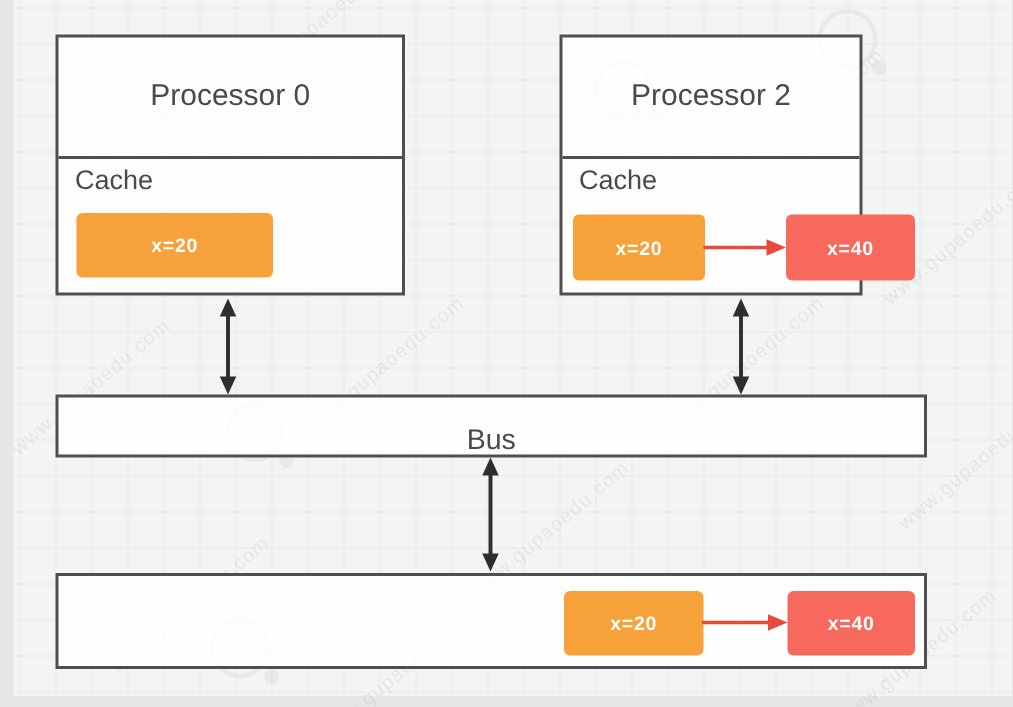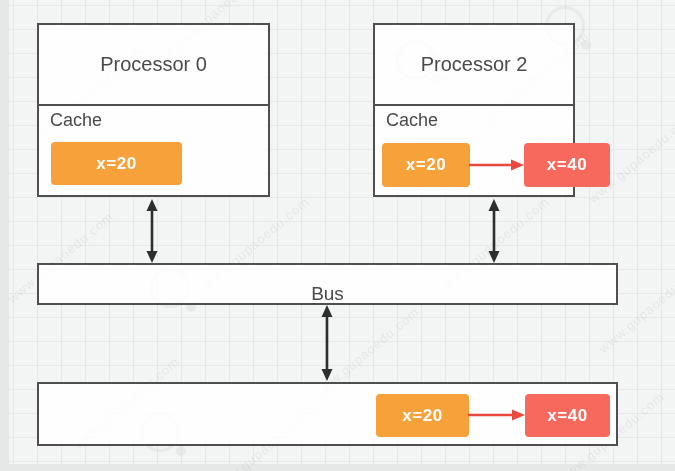--- a/index.html
+++ b/index.html
@@ -49,21 +49,21 @@
     position:absolute;left:0;right:0;top:0;height:79px;
     display:flex;align-items:center;justify-content:center;
     font-size:20px;color:var(--label);
     border-bottom:2px solid var(--box-border);
   }
   .cache-label{
     position:absolute;left:11px;top:85px;font-size:18px;color:var(--label);
   }
   .vbox{
     position:absolute;border-radius:4px;display:flex;align-items:center;justify-content:center;
-    color:var(--value-text);font-size:17px;font-weight:600;letter-spacing:.5px;text-align:right;
+    color:var(--value-text);font-size:13px;font-weight:600;letter-spacing:.5px;text-align:right;
   }
   .vbox.orange{background:var(--orange);}
   .vbox.red{background:var(--red);}
   .bar-label{
     position:absolute;inset:0;display:flex;align-items:center;justify-content:center;
     font-size:19px;color:var(--label);margin-top:20px;
   }
   .mem-label{
     position:absolute;left:160px;top:0;width:171px;height:60px;
     display:flex;align-items:center;justify-content:flex-end;

